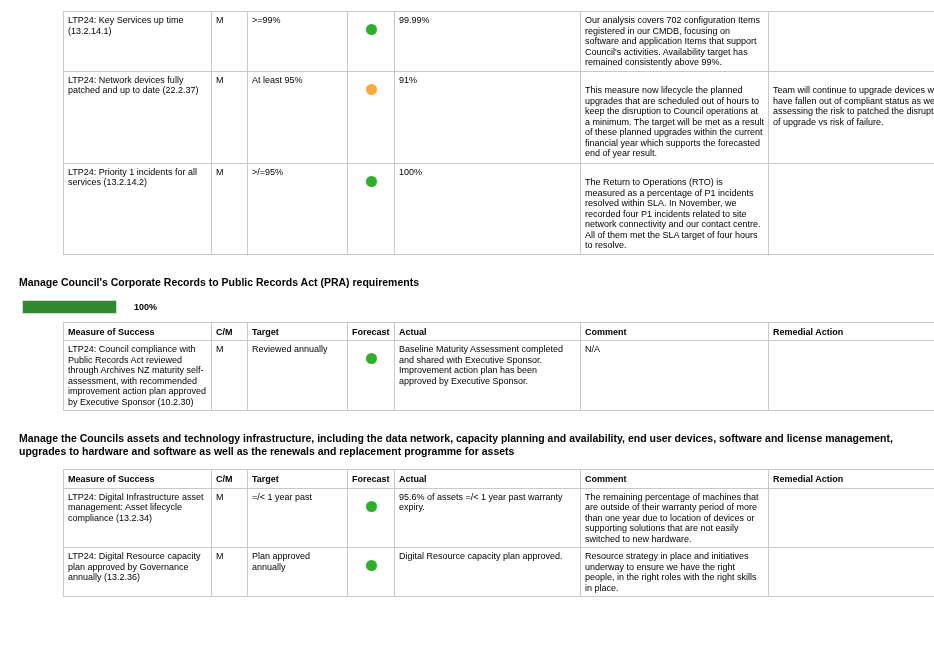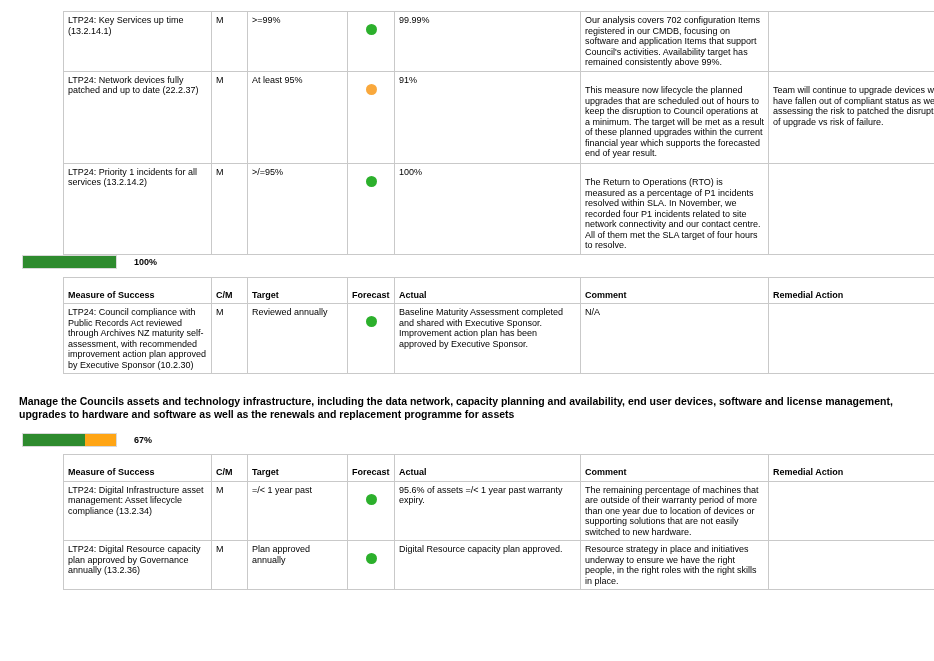--- a/index.html
+++ b/index.html
@@ -24,21 +24,21 @@
     border: 1px solid #c9c9c9;
     vertical-align: top;
     padding: 3px 3px 3px 4px;
     white-space: pre-line;
     overflow: hidden;
   }
   table.measures th {
     text-align: left;
     font-weight: bold;
     white-space: nowrap;
-    padding-top: 12px;
+    padding-top: 4px;
   }
   col.w-measure  { width: 148px; }
   col.w-cm       { width: 36px;  }
   col.w-target   { width: 100px; }
   col.w-forecast { width: 47px;  }
   col.w-actual   { width: 186px; }
   col.w-comment  { width: 188px; }
   col.w-remedial { width: 188px; }
 
   td.c-forecast { text-align: center; }
@@ -125,20 +125,21 @@
       <td>&gt;/=95%</td>
       <td class="c-forecast"><span class="dot" data-status="green"></span></td>
       <td>100%</td>
       <td>
 The Return to Operations (RTO) is measured as a percentage of P1 incidents resolved within SLA. In November, we recorded four P1 incidents related to site network connectivity and our contact centre. All of them met the SLA target of four hours to resolve.</td>
       <td></td>
     </tr>
   </tbody>
     </table>
 
+  <div class="section-heading">Manage Council's Corporate Records to Public Records Act (PRA) requirements</div>
 
   <div class="progress-row">
     <div class="pbar">
       <div class="pfill" style="width: 100%;"></div>
     </div>
     <span class="plabel">100%</span>
   </div>
 
   <table class="measures">
     <colgroup>
@@ -167,26 +168,20 @@
       <td class="c-forecast"><span class="dot" data-status="green"></span></td>
       <td>Baseline Maturity Assessment completed and shared with Executive Sponsor. Improvement action plan has been approved by Executive Sponsor.</td>
       <td>N/A</td>
       <td></td>
     </tr>
   </tbody>
     </table>
 
   <div class="section-heading">Manage the Councils assets and technology infrastructure, including the data network, capacity planning and availability, end user devices, software and license management, upgrades to hardware and software as well as the renewals and replacement programme for assets</div>
 
-  <div class="progress-row">
-    <div class="pbar">
-      <div class="pfill" style="width: 67%;"></div>
-    </div>
-    <span class="plabel">67%</span>
-  </div>
 
   <table class="measures">
     <colgroup>
       <col class="w-measure">
         <col class="w-cm">
         <col class="w-target">
         <col class="w-forecast">
       <col class="w-actual">
         <col class="w-comment">
         <col class="w-remedial">

